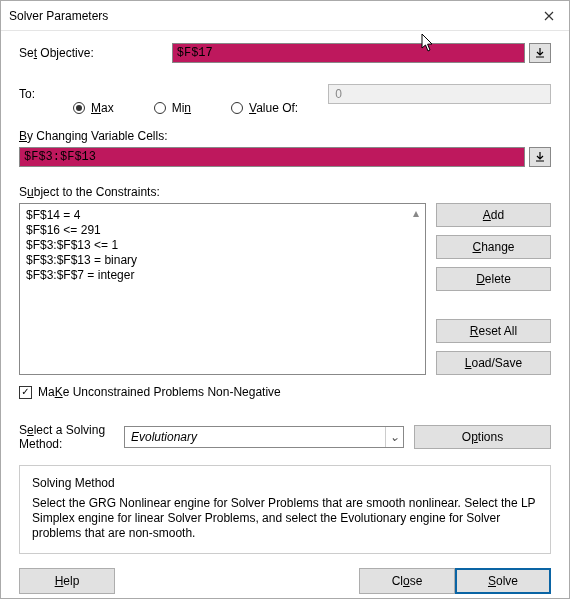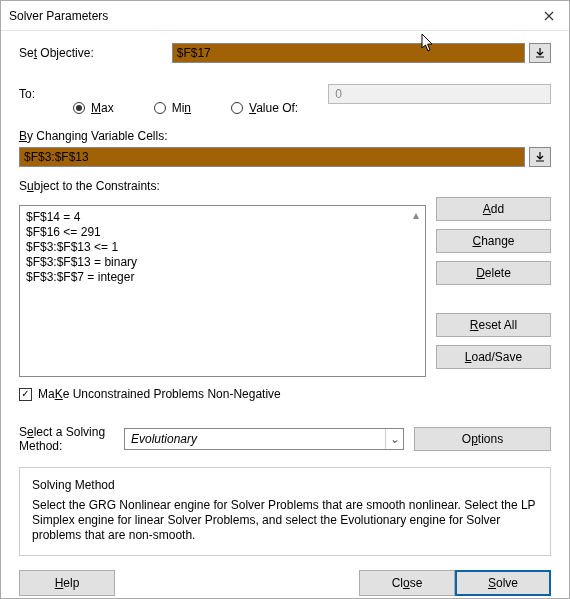--- a/index.html
+++ b/index.html
@@ -8,34 +8,34 @@
   .titlebar { height: 30px; display: flex; align-items: center; padding: 0 0 0 8px; border-bottom: 1px solid #e5e5e5; }
   .titlebar .title { flex: 1; font-size: 12px; }
   .titlebar .close { width: 40px; height: 30px; display: flex; align-items: center; justify-content: center; cursor: default; }
   .titlebar .close svg { width: 10px; height: 10px; }
   .content { flex: 1; padding: 12px 18px 0 18px; position: relative; }
   .cursor { position: absolute; left: 420px; top: 2px; pointer-events: none; }
   .row { display: flex; align-items: center; margin-bottom: 10px; }
   .lbl { white-space: nowrap; }
   .underline-letter { text-decoration: underline; }
   .obj-input-wrap { flex: 1; display: flex; margin-left: 78px; }
-  .txt { border: 1px solid #888; background: #a16207; padding: 2px 4px; height: 20px; }
+  .txt { border: 1px solid #888; background: #be185d; padding: 2px 4px; height: 20px; font-family: Liberation Mono, monospace; }
   .ref-btn { width: 22px; height: 20px; border: 1px solid #888; border-left: 1px solid #888; margin-left: 4px; display: flex; align-items: center; justify-content: center; background: #e1e1e1; }
   .ref-btn svg { width: 10px; height: 10px; }
   .radio-row { display: flex; align-items: center; margin-top: 6px; margin-bottom: 14px; }
   .radio-row .lbl { width: 54px; }
   .radio-opt { display: flex; align-items: center; margin-right: 40px; margin-top: 28px; }
   .radio-circle { width: 12px; height: 12px; border: 1px solid #333; border-radius: 50%; margin-right: 6px; display: flex; align-items: center; justify-content: center; }
   .radio-dot { width: 6px; height: 6px; background: #333; border-radius: 50%; }
   .valof-input { flex: 1; height: 20px; border: 1px solid #bbb; background: #f0f0f0; color: #888; padding: 2px 6px; margin-left: 30px; }
   .section-lbl { margin-bottom: 4px; }
-  .full-input-wrap { display: flex; margin-bottom: 12px; }
+  .full-input-wrap { display: flex; margin-bottom: 18px; }
   .full-input-wrap .txt { flex: 1; }
   .constraints-area { display: flex; gap: 10px; margin-bottom: 10px; }
-  .listbox { flex: 1; height: 172px; border: 1px solid #888; background: #fff; padding: 4px 6px; position: relative; overflow: hidden; margin-top: 8px; }
+  .listbox { flex: 1; height: 172px; border: 1px solid #888; background: #fff; padding: 4px 6px; position: relative; overflow: hidden; }
   .listbox .item { line-height: 15px; }
   .listbox .scroll-up { position: absolute; right: 1px; top: 1px; width: 16px; height: 16px; display:flex; align-items:center; justify-content:center; color:#888;}
   .side-btns { width: 115px; display: flex; flex-direction: column; gap: 8px; }
   .btn { height: 24px; border: 1px solid #adadad; background: #e1e1e1; display: flex; align-items: center; justify-content: center; cursor: default; }
   .side-btns .gap { height: 12px; }
   .check-row { display: flex; align-items: center; margin-bottom: 14px; }
   .chk { width: 13px; height: 13px; border: 1px solid #333; margin-right: 6px; display: flex; align-items: center; justify-content: center; font-size: 10px; line-height: 10px; }
   .method-row { display: flex; align-items: center; gap: 10px; margin-bottom: 14px; margin-top: 24px; }
   .method-lbl { width: 95px; line-height: 14px; }
   .combo { flex: 1; height: 22px; border: 1px solid #888; display: flex; align-items: center; font-style: italic; }

